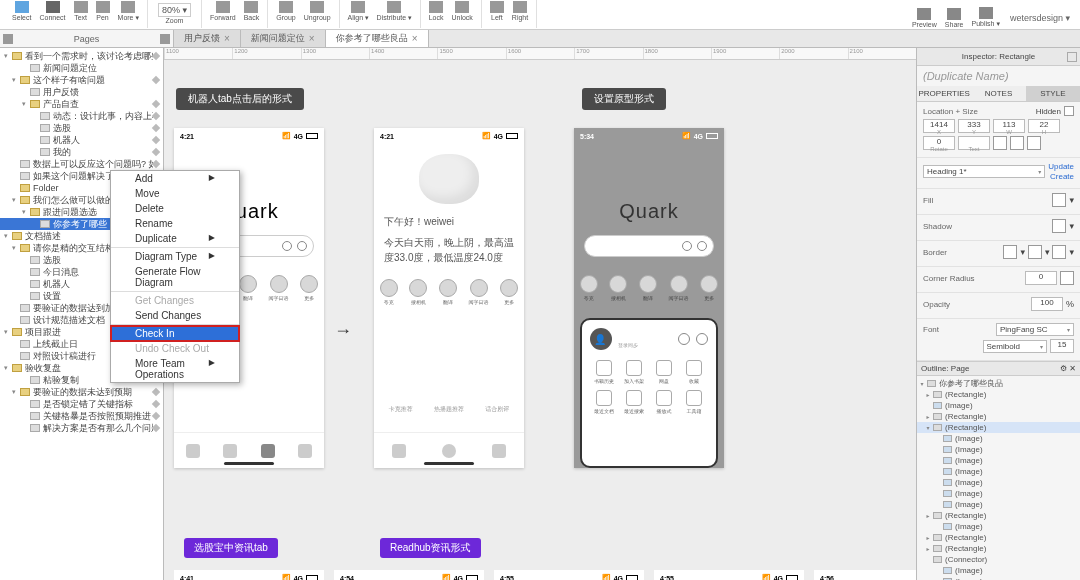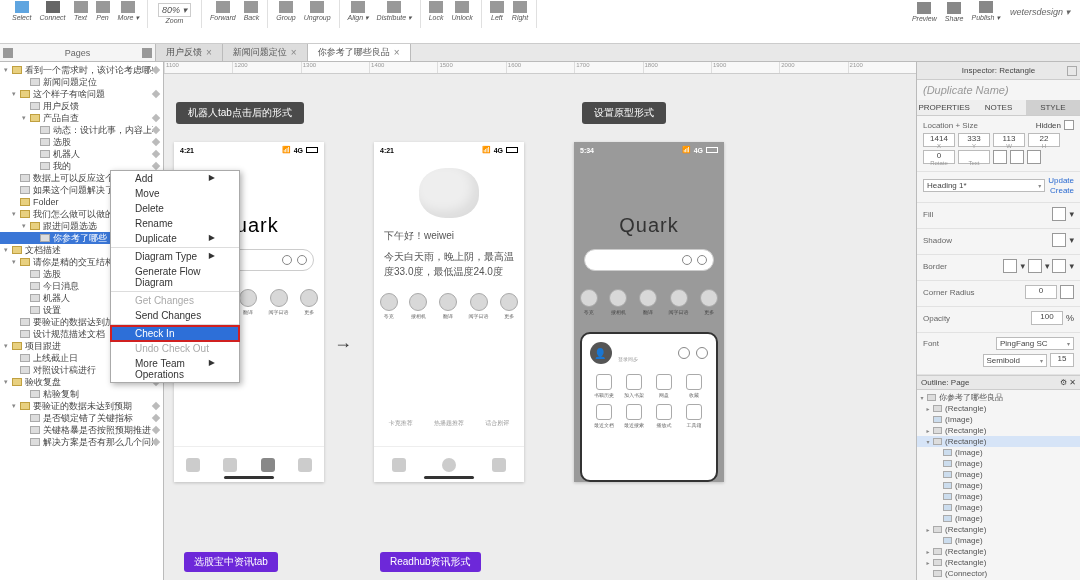--- a/index.html
+++ b/index.html
@@ -1,30 +1,30 @@
 <!DOCTYPE html>
 <html><head>
 <meta charset="utf-8">
 <style>
 * { margin:0; padding:0; box-sizing:border-box; font-family:-apple-system,sans-serif; }
 body { width:1080px; height:580px; background:#f0f0f0; overflow:hidden; font-size:10px; display:flex; flex-direction:column; }
 
 
-.toolbar { height:44px; background:#fff; border-bottom:1px solid #ccc; display:flex; align-items:flex-start; padding:0 4px;font-style:italic; }
+.toolbar { height:30px; background:#fff; border-bottom:1px solid #ccc; display:flex; align-items:flex-end; padding:0 4px; }
 .tool-grp { display:flex; align-items:flex-start; border-right:1px solid #e0e0e0; padding:0 4px; height:28px; }
 .tool-btn { display:flex; flex-direction:column; align-items:center; justify-content:center; padding:1px 4px; cursor:pointer; font-size:7px; color:#555; }
 .tool-btn .ic { width:14px; height:12px; background:#888; margin-bottom:1px; }
 .tool-btn .ic.sel{background:#5fa5e0}.tool-btn .ic.con{background:#666}.tool-btn .ic.txt{background:#999}
 .zoom-box { font-size:9px; border:1px solid #ccc; padding:1px 3px; margin:2px 2px 0; }
 .toolbar-right { margin-left:auto; display:flex; align-items:center; gap:6px; padding-right:6px; }
 .user-badge { font-size:9px; color:#666; }
 
 
 .doc-tabs { height:18px; background:#e8e8e8; display:flex; align-items:stretch; font-size:9px; border-bottom:1px solid #bbb; }
-.pages-label { width:156px; display:flex; align-items:center; justify-content:center; border-right:1px solid #bbb; color:#666; background:#f5f5f5; position:relative; }
+.pages-label { width:174px; display:flex; align-items:center; justify-content:center; border-right:1px solid #bbb; color:#666; background:#f5f5f5; position:relative; }
 .pages-label .sm-ic { width:10px; height:10px; background:#999; position:absolute; }
 .doc-tab { padding:0 10px; display:flex; align-items:center; border-right:1px solid #bbb; background:#ddd; color:#555; cursor:pointer; gap:4px;}
 .doc-tab.active { background:#fff; }
 .tab-x { color:#888; font-size:10px; }
 
 
 .main { flex:1; display:flex; overflow:hidden; }
 
 
 .tree-panel { width:164px; background:#fff; border-right:1px solid #bbb; overflow:hidden; font-size:9px; color:#444; position:relative; }

